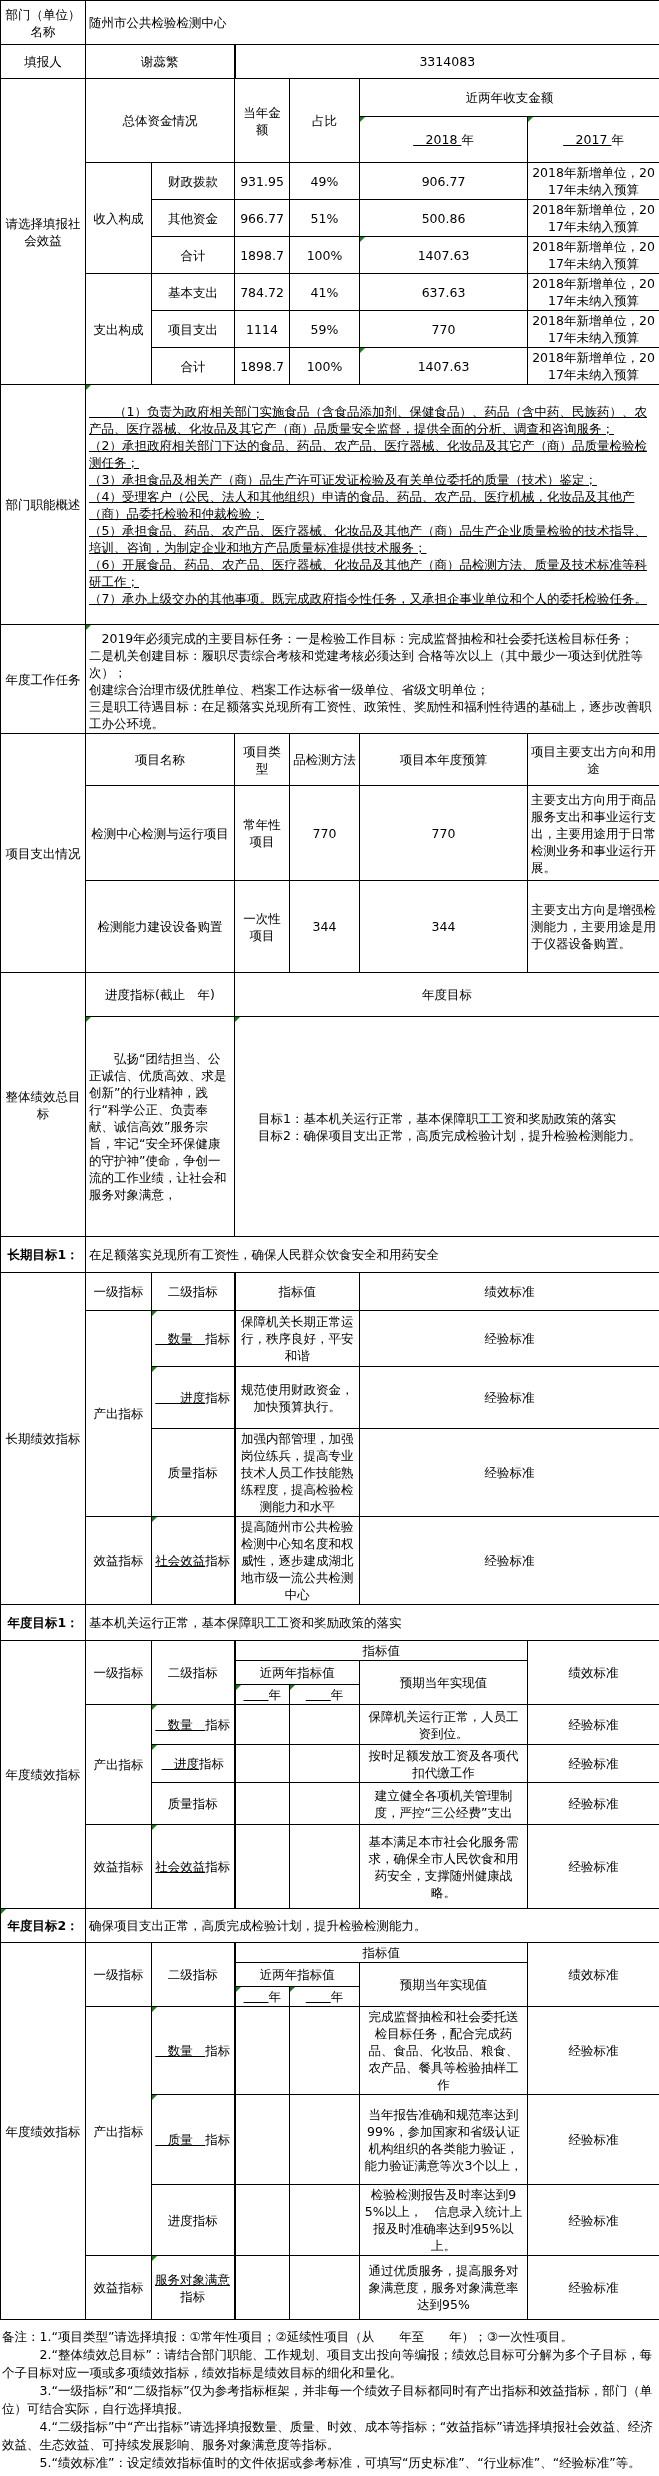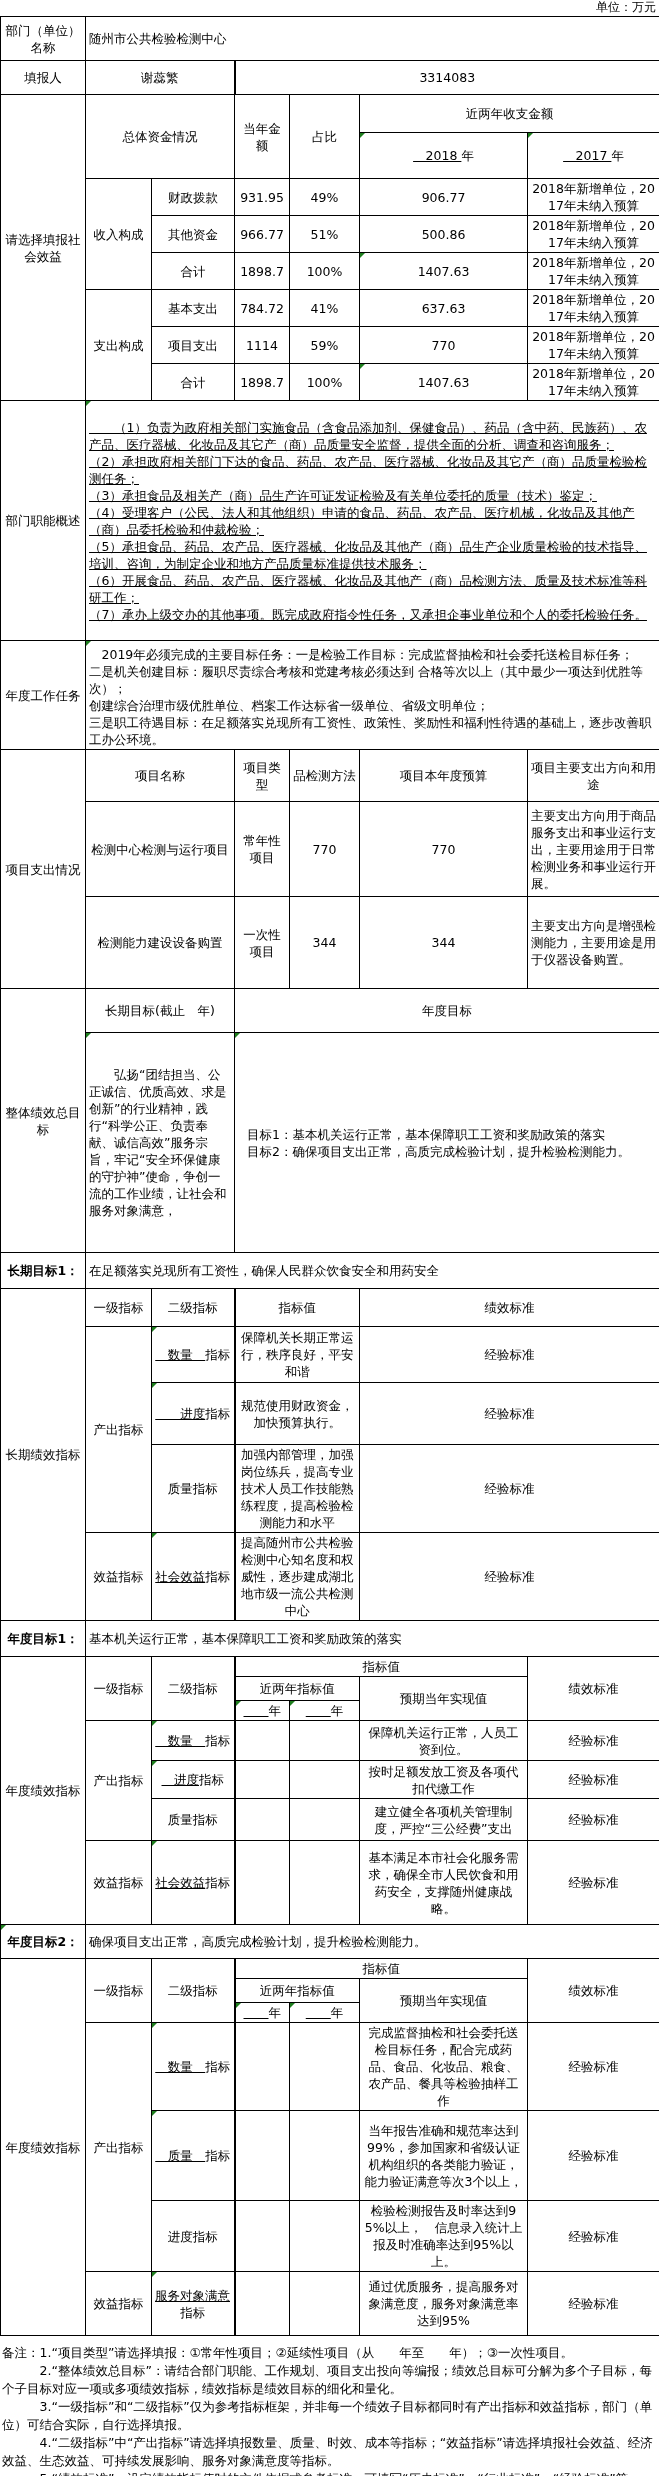--- a/index.html
+++ b/index.html
@@ -22,21 +22,20 @@
   .tri::before{content:"";position:absolute;top:0;left:0;width:0;height:0;
                border-top:5px solid #1e7e1e;border-right:5px solid transparent;}
   .fn-underline{text-decoration:underline;}
   .notes{font-size:12.5px;line-height:18px;padding:8px 2px 10px 2px;}
 </style>
 </head>
 <body>
 
 <div class="sheet">
 
-  <div class="unitrow">单位：万元</div>
 
   <table class="main">
     <colgroup>
       <col style="width:85px">
         <col style="width:66px">
         <col style="width:83px">
       <col style="width:55px">
         <col style="width:70px">
         <col style="width:168px">
         <col style="width:132px">
@@ -149,26 +148,26 @@
     <tr style="height:92px">
       <td colspan="2" class="c">检测能力建设设备购置</td>
       <td class="c">一次性项目</td>
       <td class="c">344</td>
       <td class="c">344</td>
       <td class="l">主要支出方向是增强检测能力，主要用途是用于仪器设备购置。</td>
     </tr>
 
     <tr style="height:44px">
       <td rowspan="2" class="c">整体绩效总目标</td>
-      <td colspan="2" class="c">长期目标(截止　年)</td>
+      <td colspan="2" class="c">进度指标(截止　年)</td>
       <td colspan="4" class="c">年度目标</td>
     </tr>
     <tr style="height:220px">
       <td colspan="2" class="l pre tri">　　弘扬“团结担当、公正诚信、优质高效、求是创新”的行业精神，践行“科学公正、负责奉献、诚信高效”服务宗旨，牢记“安全环保健康的守护神”使命，争创一流的工作业绩，让社会和服务对象满意，</td>
-      <td colspan="4" class="l pre tri" style="padding-left:12px">目标1：基本机关运行正常，基本保障职工工资和奖励政策的落实
+      <td colspan="4" class="l pre tri" style="padding-left:23px">目标1：基本机关运行正常，基本保障职工工资和奖励政策的落实
 目标2：确保项目支出正常，高质完成检验计划，提升检验检测能力。</td>
     </tr>
 
     <tr style="height:36px">
       <td class="c bold">长期目标1：</td>
       <td colspan="6" class="l">在足额落实兑现所有工资性，确保人民群众饮食安全和用药安全</td>
     </tr>
 
     <tr style="height:38px">
       <td rowspan="5" class="c">长期绩效指标</td>

